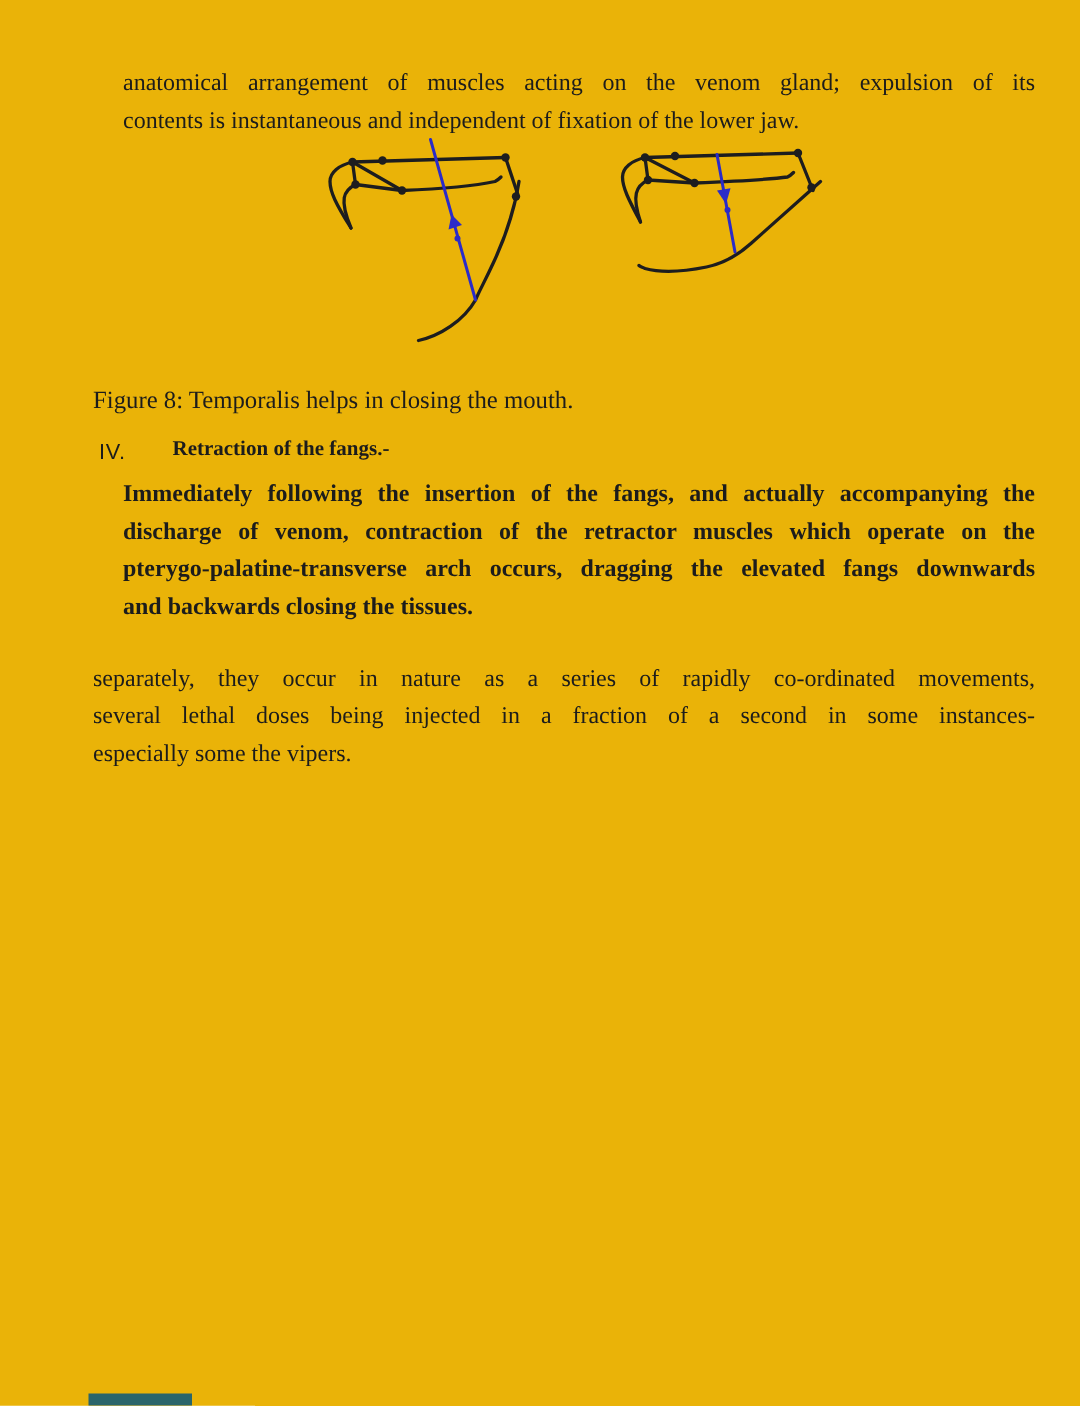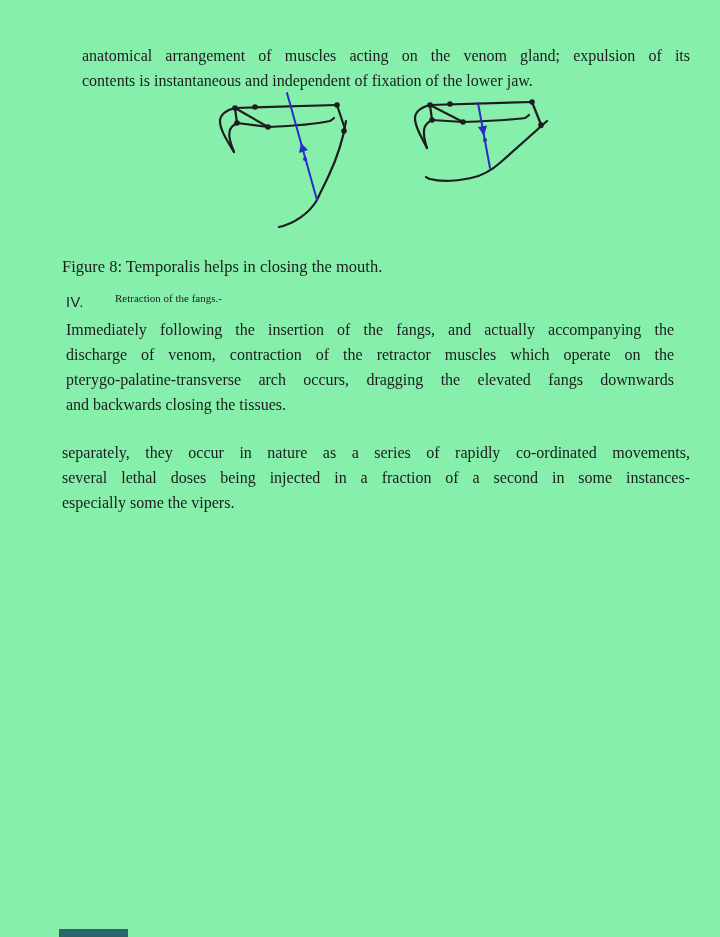--- a/index.html
+++ b/index.html
@@ -4,21 +4,21 @@
 <style>
   html, body { margin: 0; padding: 0; }
   body {
     width: 720px; height: 937px;
     background: #ffffff;
     font-family: "Liberation Serif", serif;
     color: #1c1c1c;
     position: relative;
     overflow: hidden;
   }
-  .page { position: absolute; inset: 0; background: #86efac; padding-left: 32px; }
+  .page { position: absolute; inset: 0; background: #eab308; padding-left: 32px; }
 
   
   .jline {
     font-size: 16px;
     line-height: 25px;
     text-align: justify;
     text-align-last: justify;
     white-space: normal;
   }
   .jline.last { text-align-last: left; }
@@ -28,23 +28,23 @@
   .caption-block { position: absolute; left: 62px;  top: 256px; width: 620px;
                    font-size: 16.5px; line-height: 22px; }
   .heading-block { position: absolute; left: 62px;  top: 292px; width: 620px; height: 22px; }
   .heading-numeral {
     position: absolute; left: 4px; top: 2px;
     font-family: "Liberation Sans", sans-serif;
     font-size: 14.5px; letter-spacing: 0.5px;
   }
   .heading-title {
     position: absolute; left: 53px; top: 0;
-    font-weight: normal; font-size: 11px;
+    font-weight: bold; font-size: 14px;
   }
-  .body-block    { position: absolute; left: 66px;  top: 317px; width: 608px; }
+  .body-block    { position: absolute; left: 82px;  top: 317px; width: 608px; font-weight: bold; }
   .closing-block { position: absolute; left: 62px;  top: 440px; width: 628px; }
 
   svg .blk { stroke: #1d1d1f; stroke-width: 2.2; fill: none;
              stroke-linecap: round; stroke-linejoin: round; }
   svg .blu { stroke: #2b2bc8; stroke-width: 2;   fill: none; stroke-linecap: round; }
   svg .dot  { fill: #1d1d1f; stroke: none; }
   svg .bdot { fill: #2b2bc8; stroke: none; }
   svg .barw { fill: #2b2bc8; stroke: none; }
 
   .bottom-bar {

